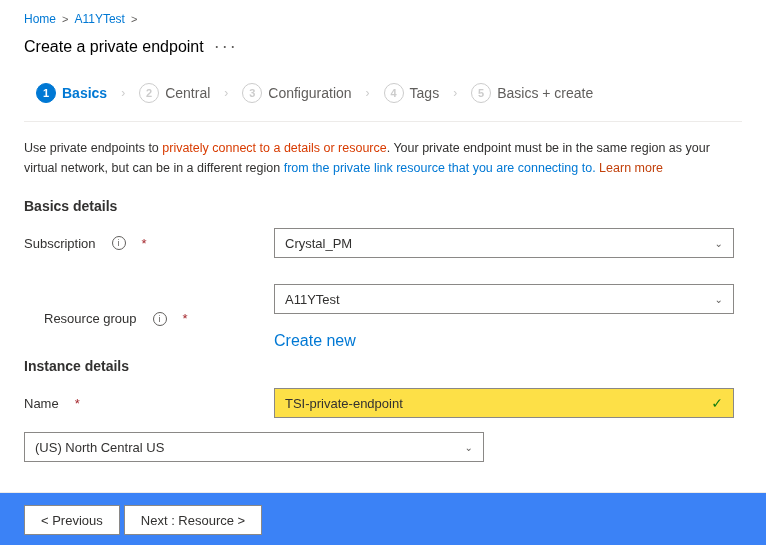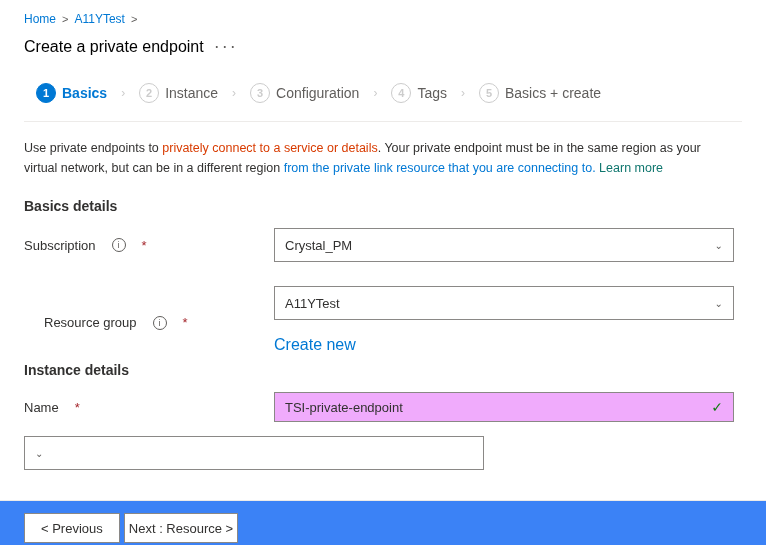--- a/index.html
+++ b/index.html
@@ -105,21 +105,21 @@
       max-width: 700px;
     }
     .info-text .highlight-orange {
       color: #d83b01;
     }
     .info-text .highlight-blue {
       color: #0078d4;
       text-align: right;
     }
     .info-text .link {
-      color: #0f766e;
+      color: #c2410c;
       text-decoration: none;
       cursor: pointer;
     }
     
     .section-heading {
       font-size: 14px;
       font-weight: 600;
       color: #323130;
       margin-bottom: 14px;
       margin-top: 4px;
@@ -159,42 +159,42 @@
       padding-left: 20px;
       margin-top: 39px;
     }
     .dropdown {
       width: 460px;
       height: 30px;
       border: 1px solid #8a8886;
       display: flex;
       align-items: center;
       justify-content: space-between;
-      padding: 16px 10px;
+      padding: 8px 10px;
       font-size: 13px;
       color: #323130;
       cursor: pointer;
       background: #fff;
       position: relative;
     }
     .dropdown-arrow {
       font-size: 10px;
       color: #605e5c;
     }
     .text-input {
       width: 460px;
       height: 30px;
       border: 1px solid #8a8886;
       display: flex;
       align-items: center;
       justify-content: space-between;
       padding: 0 10px;
       font-size: 13px;
       color: #323130;
-      background: #f0abfc;
+      background: #fde047;
     }
     .input-valid-icon {
       color: #107c10;
       font-size: 14px;
     }
     .create-new-link {
       color: #0078d4;
       font-size: 16px;
       cursor: pointer;
       text-decoration: none;
@@ -220,21 +220,21 @@
     .btn-secondary {
       padding: 5px 16px;
       background: #fff;
       border: 1px solid #8a8886;
       color: #323130;
       font-size: 13px;
       cursor: pointer;
       height: 30px;
     }
     .btn-primary {
-      padding: 5px 4px;
+      padding: 5px 16px;
       background: #fff;
       border: 1px solid #8a8886;
       color: #323130;
       font-size: 13px;
       cursor: pointer;
       height: 30px;
     }
   </style>
 </head>
 <body>
@@ -254,41 +254,41 @@
   </div>
 
   <div class="steps-container">
     <div class="step">
       <div class="step-circle active">1</div>
       <span class="step-label active">Basics</span>
     </div>
     <span class="step-separator">›</span>
     <div class="step">
       <div class="step-circle">2</div>
-      <span class="step-label">Instance</span>
+      <span class="step-label">Central</span>
     </div>
     <span class="step-separator">›</span>
     <div class="step">
       <div class="step-circle">3</div>
       <span class="step-label">Configuration</span>
     </div>
     <span class="step-separator">›</span>
     <div class="step">
       <div class="step-circle">4</div>
       <span class="step-label">Tags</span>
     </div>
     <span class="step-separator">›</span>
     <div class="step">
       <div class="step-circle">5</div>
       <span class="step-label">Basics + create</span>
     </div>
   </div>
 
   <p class="info-text">
-    <span>Use private endpoints to </span><span class="highlight-orange">privately connect to a service or details</span><span>. Your private endpoint must be in the same region as your virtual network, but can be in a different region </span><span class="highlight-blue">from the private link resource that you are connecting to.</span><a class="link">  Learn more</a>
+    <span>Use private endpoints to </span><span class="highlight-orange">privately connect to a details or resource</span><span>. Your private endpoint must be in the same region as your virtual network, but can be in a different region </span><span class="highlight-blue">from the private link resource that you are connecting to.</span><a class="link">  Learn more</a>
   </p>
 
   <div class="section-heading">Basics details</div>
 
   <div class="form-row">
     <div class="form-label required">
       <span>Subscription</span>
       <span class="info-icon">i</span>
     </div>
     <div class="dropdown">
@@ -316,20 +316,21 @@
       <span>Name</span>
     </div>
     <div class="text-input">
       <span>TSI-private-endpoint</span>
       <span class="input-valid-icon">✓</span>
     </div>
   </div>
 
   <div class="form-row">
     <div class="dropdown">
+      <span>(US) North Central US</span>
       <span class="dropdown-arrow">⌄</span>
     </div>
   </div>
 </div>
 
 <div class="bottom-divider"></div>
 <div class="bottom-actions" style="padding-left: 24px;">
   <button class="btn-secondary">&lt; Previous</button>
   <button class="btn-primary">Next : Resource &gt;</button>
 </div>

